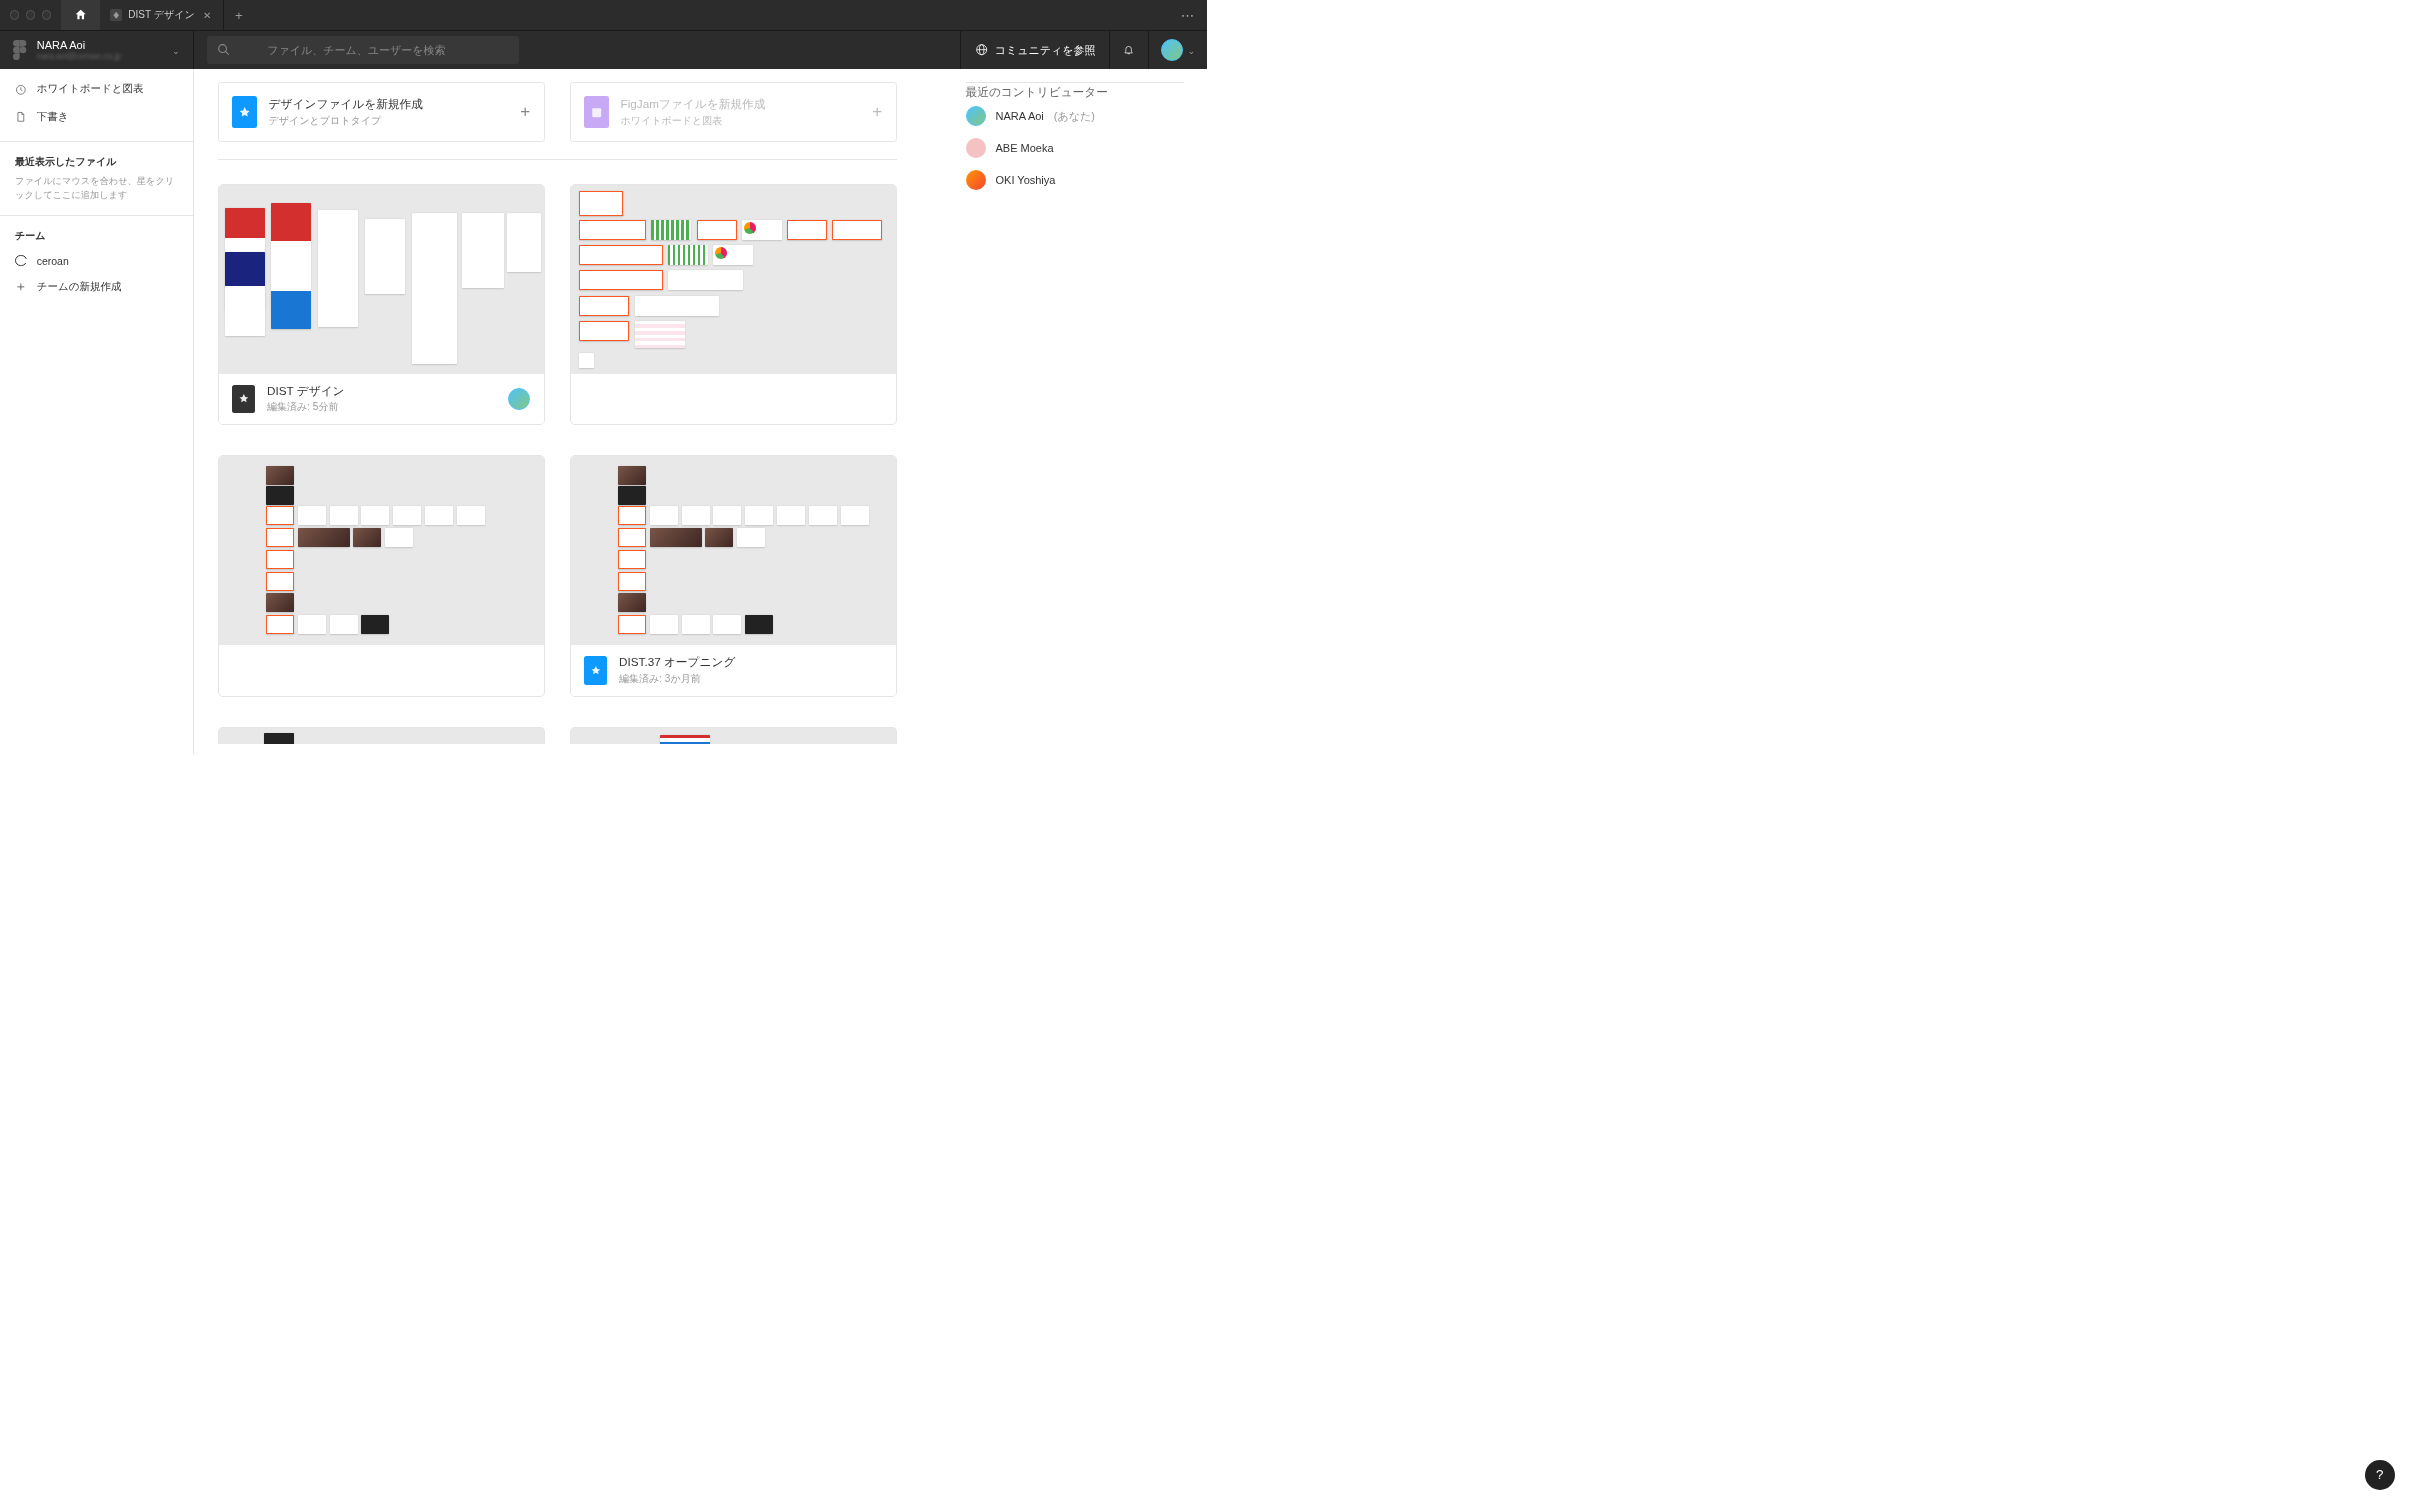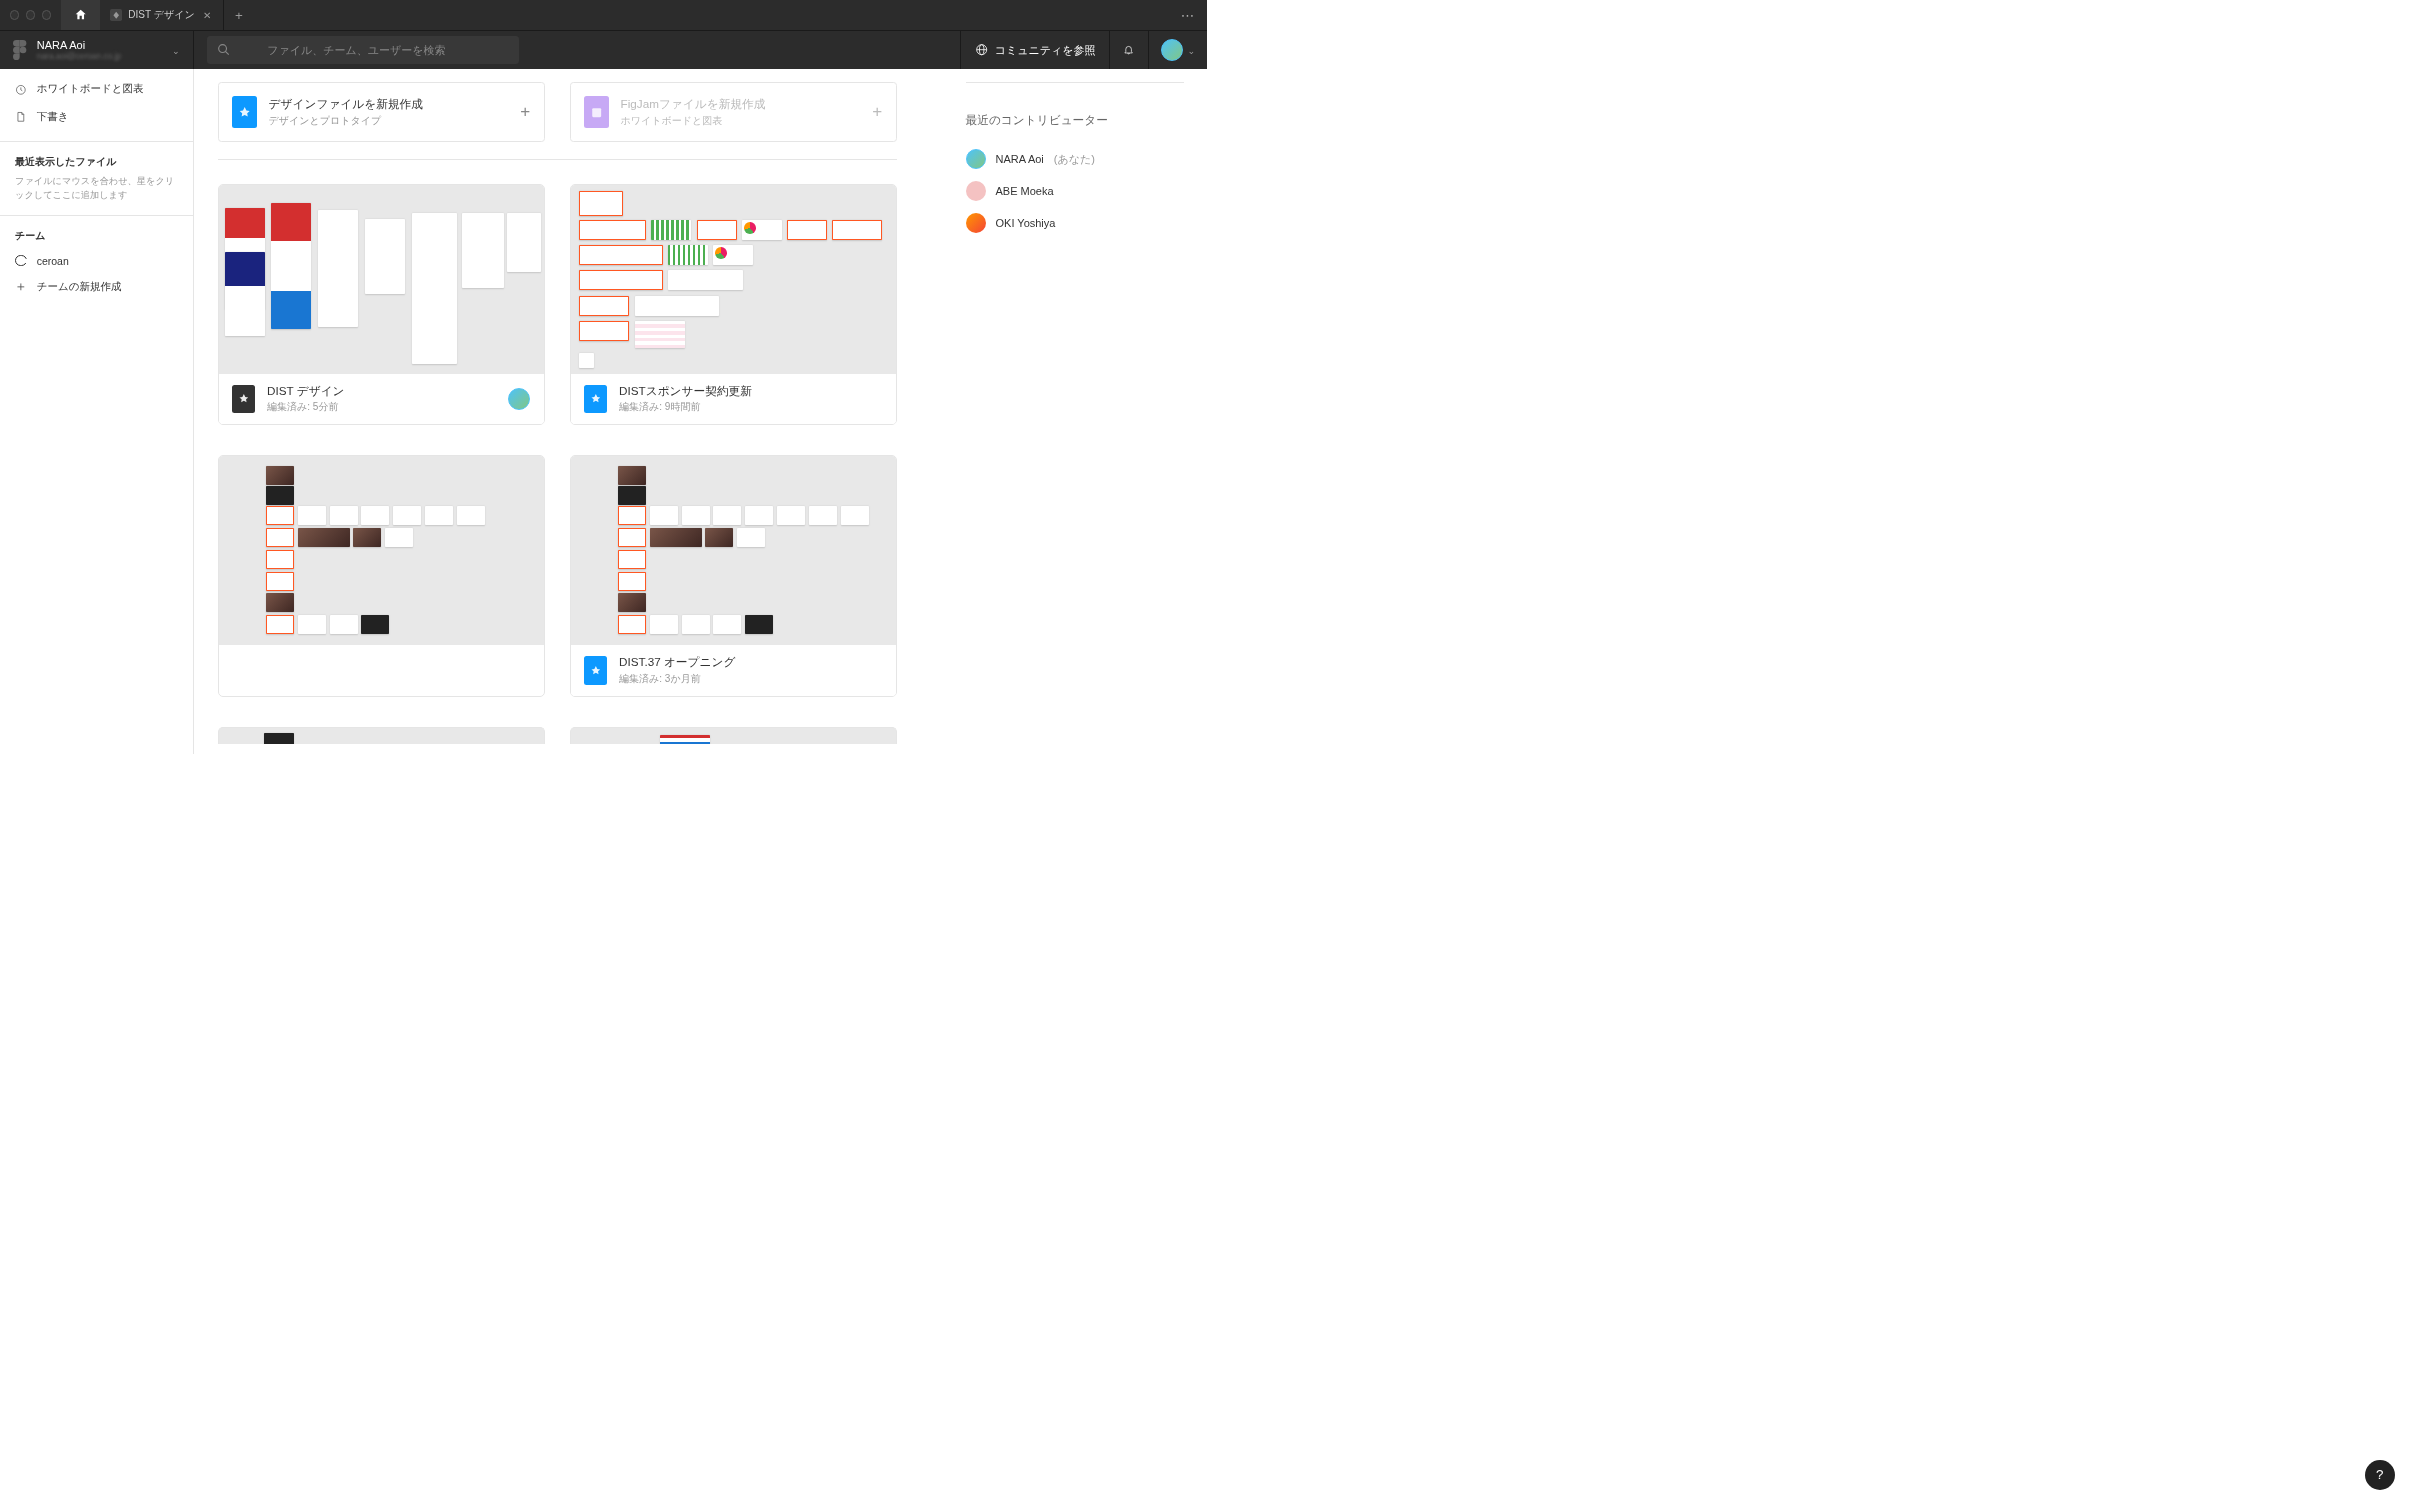--- a/index.html
+++ b/index.html
@@ -58,21 +58,21 @@
 .create-icon { width: 25px; height: 32px; border-radius: 2.5px; display: flex; align-items: center; justify-content: center; }
 .ci-design { background: #0d99ff; }
 .ci-figjam { background: #c7a9f5; }
 .create-text { flex: 1; }
 .create-title { font-size: 11.7px; color: #333; }
 .create-sub { font-size: 10px; color: #999; margin-top: 1.7px; }
 .create-plus { color: #888; font-size: 17px; }
 .figjam-card .create-title, .figjam-card .create-sub, .figjam-card .create-plus { color: #bbb; }
 
 .contrib-col { width: 218px; }
-.contrib-head { font-size: 11.7px; color: #666; margin-bottom: 15px; border-top: 0.8px solid #e5e5e5; padding-top: 30px; }
+.contrib-head { font-size: 11.7px; color: #666; border-top: 0.8px solid #e5e5e5; padding-top: 2px; }
 .contrib-item { display: flex; align-items: center; gap: 10px; padding: 5.9px 0; font-size: 11px; }
 .contrib-avatar { width: 20px; height: 20px; border-radius: 50%; flex-shrink: 0; }
 .ca1 { background: linear-gradient(135deg,#4fc3f7,#81c784); border: 1.7px solid #4fc3f7; }
 .ca2 { background: #f4c2c2; }
 .ca3 { background: linear-gradient(135deg,#ff9800,#f44336); }
 .contrib-you { color: #999; }
 
 .divider-h { height: 0.8px; background: #e5e5e5; margin: 17px 0 23.5px; width: 679px; }
 
 .files-grid { display: grid; grid-template-columns: repeat(2, 327px); gap: 30px 25px; }
@@ -285,31 +285,20 @@
                   <div class="art orange-b" style="left:8.4px;top:60px;width:84px;height:20px"></div>
                   <div class="art stripe" style="left:97px;top:60px;width:40px;height:20px"></div>
                   <div class="art pie" style="left:142px;top:60px;width:40px;height:20px"></div>
                   <div class="art orange-b" style="left:8.4px;top:85px;width:84px;height:20px"></div>
                   <div class="art " style="left:97px;top:85px;width:75px;height:20px"></div>
                   <div class="art orange-b" style="left:8.4px;top:111px;width:50px;height:20px"></div>
                   <div class="art " style="left:64px;top:111px;width:84px;height:20px"></div>
                   <div class="art orange-b" style="left:8.4px;top:136px;width:50px;height:20px"></div>
                   <div class="art table" style="left:64px;top:136px;width:50px;height:27px"></div>
                   <div class="art " style="left:8.4px;top:168px;width:15px;height:15px"></div>
-                </div>
-                <div class="file-meta">
-                  <div class="file-icon">
-                    <svg width="11.7" height="11.7" viewBox="0 0 24 24" fill="#fff">
-                      <path d="M12 2l3 6 6 1-4.5 4 1 6-5.5-3-5.5 3 1-6L3 9l6-1z" opacity="0.9"></path>
-                    </svg>
-                  </div>
-                  <div class="file-text">
-                    <div class="file-name">DISTスポンサー契約更新</div>
-                    <div class="file-edited">編集済み: 9時間前</div>
-                  </div>
                 </div>
               </div>
               <div class="file-card">
                 <div class="file-thumb">
                   <div class="art photo" style="left:47px;top:10px;width:28.5px;height:18.4px"></div>
                   <div class="art dark" style="left:47px;top:30px;width:28.5px;height:18.4px"></div>
                   <div class="art orange-b" style="left:47px;top:50px;width:28.5px;height:18.4px"></div>
                   <div class="art " style="left:79px;top:50px;width:28.5px;height:18.4px"></div>
                   <div class="art icons" style="left:111px;top:50px;width:28.5px;height:18.4px"></div>
                   <div class="art icons" style="left:142px;top:50px;width:28.5px;height:18.4px"></div>

